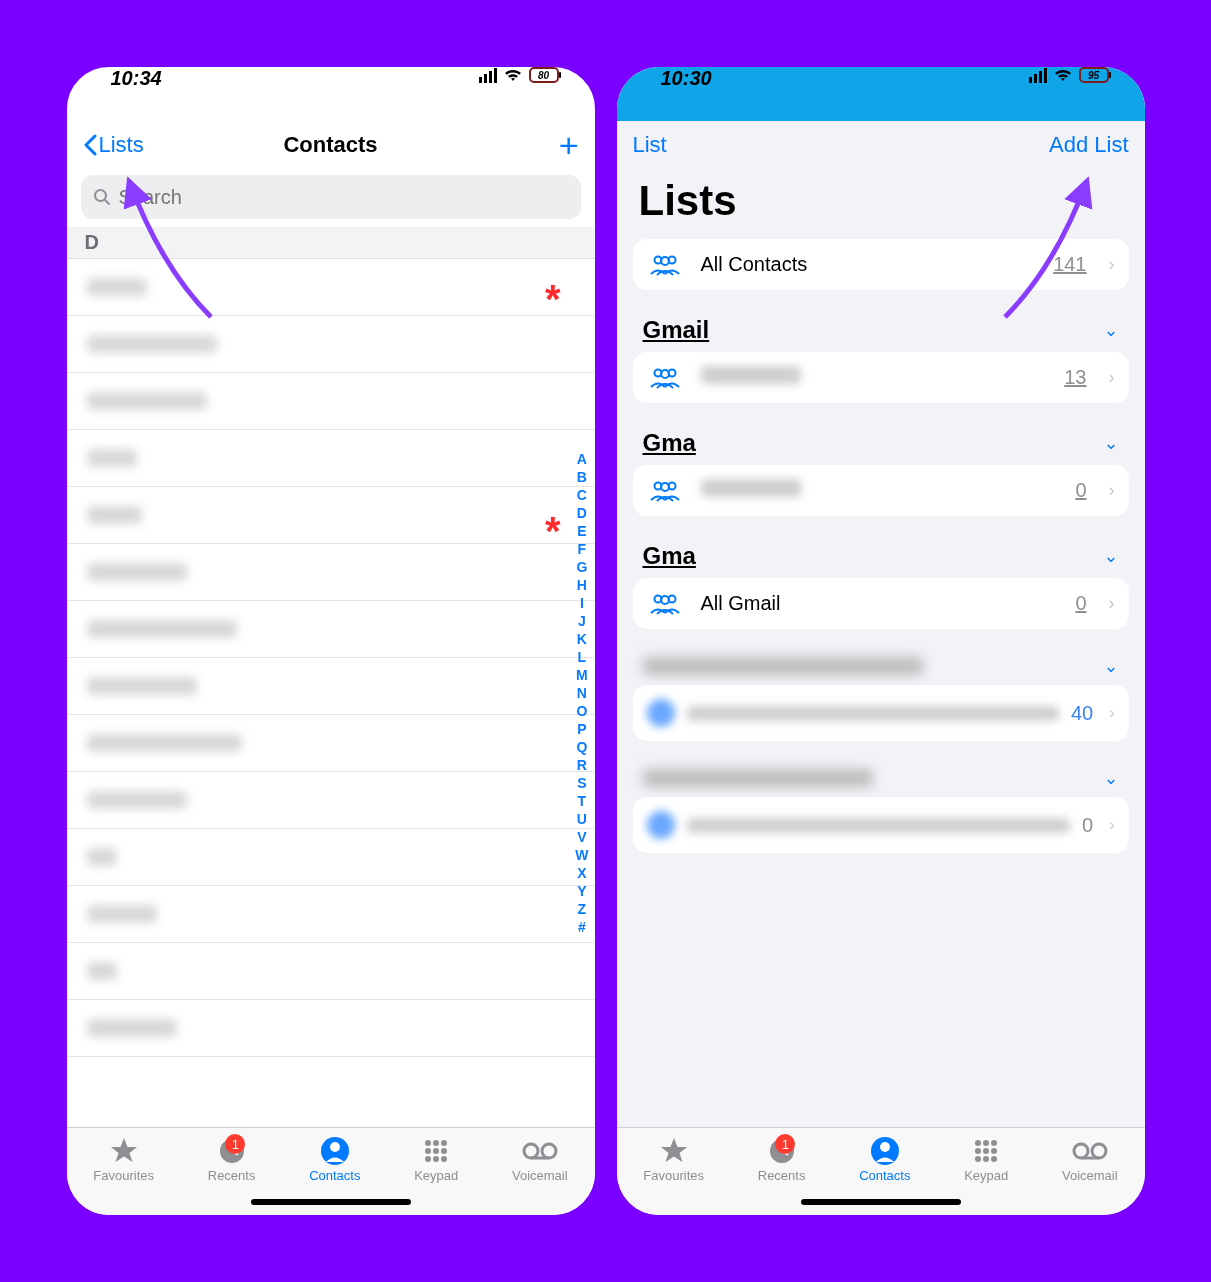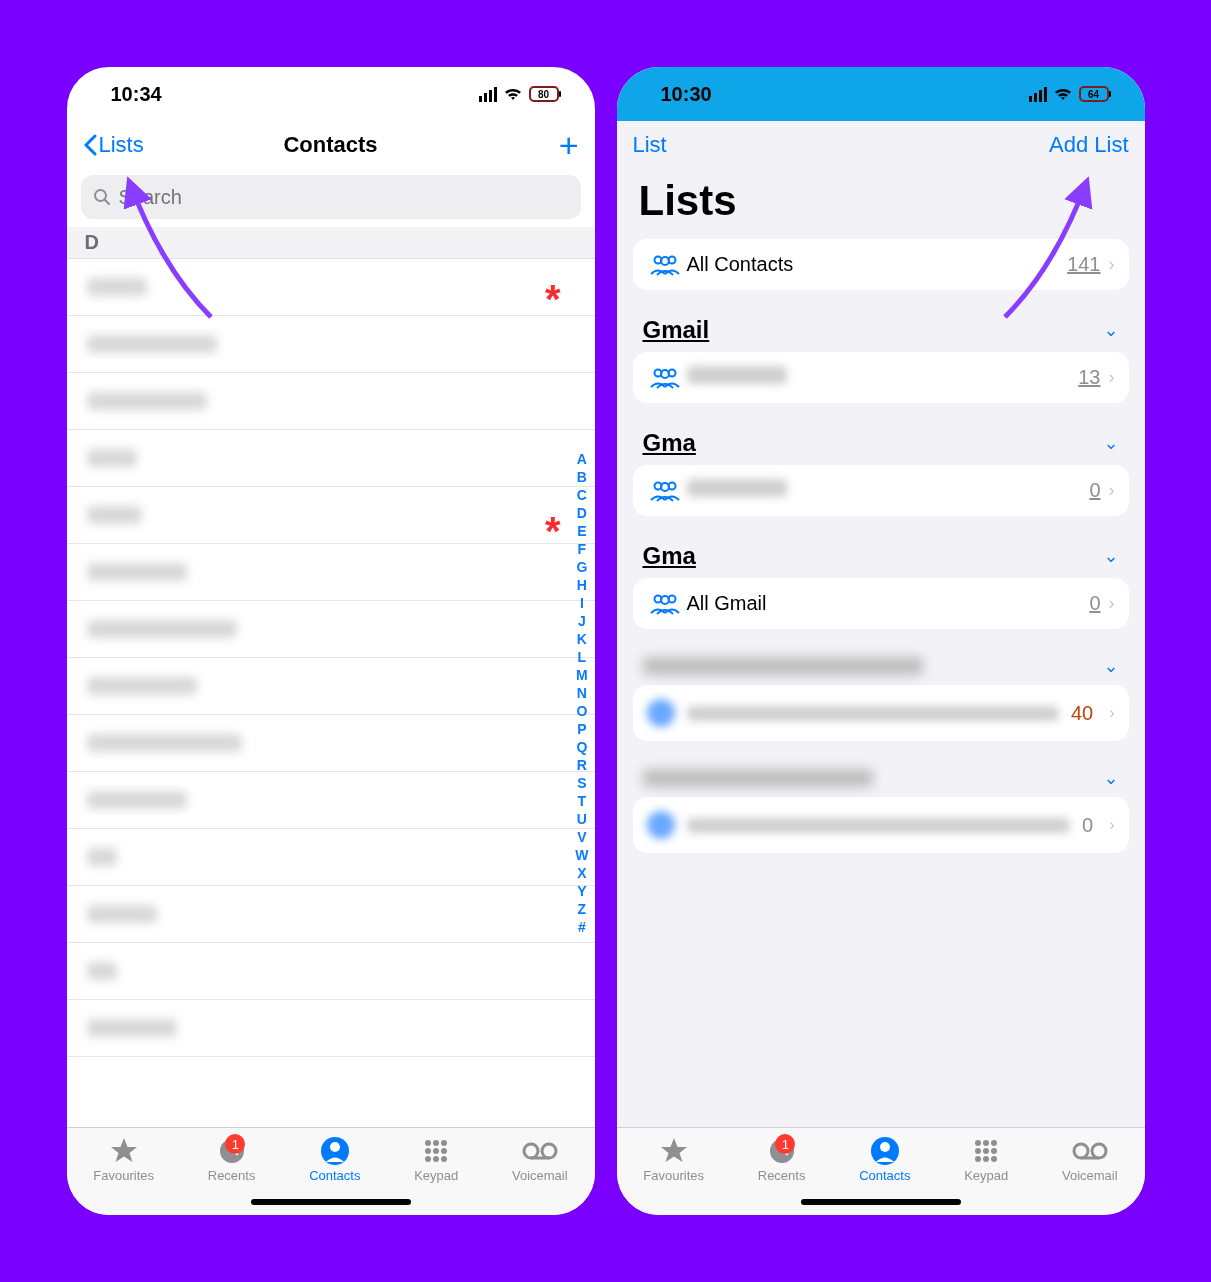--- a/index.html
+++ b/index.html
@@ -1,19 +1,19 @@
 <!DOCTYPE html>
 <html><head>
 <meta charset="utf-8">
 <style>
   * { box-sizing: border-box; margin: 0; padding: 0; -webkit-font-smoothing: antialiased; }
   body { background: #7a00ff; font-family: -apple-system, "SF Pro", "Helvetica Neue", Arial, sans-serif; display: flex; justify-content: center; align-items: center; min-height: 100vh; padding: 6px; }
   .frame { display: flex; gap: 10px; }
   .phone { width: 540px; height: 1160px; background: #fff; border-radius: 48px; border: 6px solid #7a00ff; overflow: hidden; position: relative; display: flex; flex-direction: column; }
-  .status-bar { height: 54px; display: flex; justify-content: space-between; align-items: center; padding: 0 36px 0 44px; font-size: 20px; font-weight: 600; }
+  .status-bar { height: 54px; display: flex; justify-content: space-between; align-items: flex-start; padding: 0 36px 0 44px; font-size: 20px; font-weight: 600; font-style: italic; }
   .status-right { display: flex; align-items: center; gap: 6px; }
   .signal-bars { display: flex; align-items: flex-end; gap: 2px; }
   .signal-bars span { display:inline-block; width:3px; background:#000; }
   .signal-bars span:nth-child(1){height:6px}
   .signal-bars span:nth-child(2){height:9px}
   .signal-bars span:nth-child(3){height:12px}
   .signal-bars span:nth-child(4){height:15px}
   .bat { display:flex; align-items:center; gap:3px;}
   .bat-box { width:30px; height:16px; border:2px solid #7f1d1d; border-radius:5px; display:flex; align-items:center; justify-content:center; font-size:10px; font-weight:700; position:relative; }
   .bat-box::after { content:""; position:absolute; right:-4px; width:2px; height:6px; background:#000; border-radius:1px;}
@@ -39,21 +39,21 @@
   .asterisk { position:absolute; pointer-events:none; color:#ff2a2e; font-size:40px; font-weight:900; }
   .arrow-annot { position:absolute; pointer-events:none; }
   
   
   .p2-bg { background:#f2f2f7; }
   .large-title { font-size:42px; font-weight:700; padding: 8px 22px 14px; }
   .list-group { margin: 0 16px 16px; }
   .section-hdr { display:flex; align-items:center; justify-content:space-between; padding: 10px 10px 8px; }
   .section-hdr .stitle { font-size:24px; font-weight:600;text-decoration:underline; }
   .chev-down { color:#007aff; font-size:18px; }
-  .card { background:#fff; border-radius:14px; display:flex; align-items:center; padding: 14px 14px; gap:4px; }
+  .card { background:#fff; border-radius:14px; display:flex; align-items:center; padding: 14px 14px; gap:18px; }
   .card-icon { color:#007aff; width:36px; display:flex; justify-content:center; }
   .card .label { flex:1; font-size:20px; }
   .card .count { color:#8e8e93; font-size:20px; margin-right:4px;text-decoration:underline; }
   .card .chev { color:#c7c7cc; font-size:18px;}
   .blurred-inline { height:18px; background:#cfcfcf; border-radius:5px; filter:blur(4px); }
   .blurred-header { height:18px; width:280px; background:#bdbdbd; border-radius:5px; filter:blur(6px);}
   .faded-card { background:#fff; border-radius:14px; padding:14px; display:flex; align-items:center; gap:12px;}
   .faded-card .dot { width:28px; height:28px; border-radius:50%; background:#6aa8ff; filter:blur(4px);}
   .faded-card .blurlabel { flex:1; height:15px; background:#cfcfcf; border-radius:5px; filter:blur(4px);}
   
@@ -260,21 +260,21 @@
       <span class="signal-bars">
             <span></span>
             <span></span>
             <span></span>
             <span></span>
           </span>
       <svg width="20" height="16" viewBox="0 0 20 16">
             <path d="M10 14 L12 11.5 C11 10.8 9 10.8 8 11.5 Z M5 9 C8 6.5 12 6.5 15 9 L13.2 10.7 C11.3 9.3 8.7 9.3 6.8 10.7 Z M2 6 C6.5 2 13.5 2 18 6 L16.2 7.7 C12.7 4.7 7.3 4.7 3.8 7.7 Z" fill="#000"></path>
           </svg>
       <span class="bat">
-            <span class="bat-box">64</span>
+            <span class="bat-box">95</span>
           </span>
     </div>
   </div>
 
   <div class="nav-bar" style="background:#f2f2f7">
     <div class="nav-left">
       <span>List</span>
     </div>
     <div class="nav-right">
       <span>Add List</span>
@@ -378,21 +378,21 @@
         </div>
 
     <div class="list-group">
       <div class="section-hdr">
         <span class="blurred-header"></span>
         <span class="chev-down">⌄</span>
       </div>
       <div class="faded-card">
         <span class="dot"></span>
         <span class="blurlabel"></span>
-        <span class="count" style="color:#c2410c;font-size:20px;margin-right:4px;">40</span>
+        <span class="count" style="color:#3b82f6;font-size:20px;margin-right:4px;">40</span>
         <span class="chev" style="color:#c7c7cc">›</span>
       </div>
     </div>
 
     <div class="list-group">
       <div class="section-hdr">
         <span class="blurred-header" style="width:230px"></span>
         <span class="chev-down">⌄</span>
       </div>
       <div class="faded-card">

